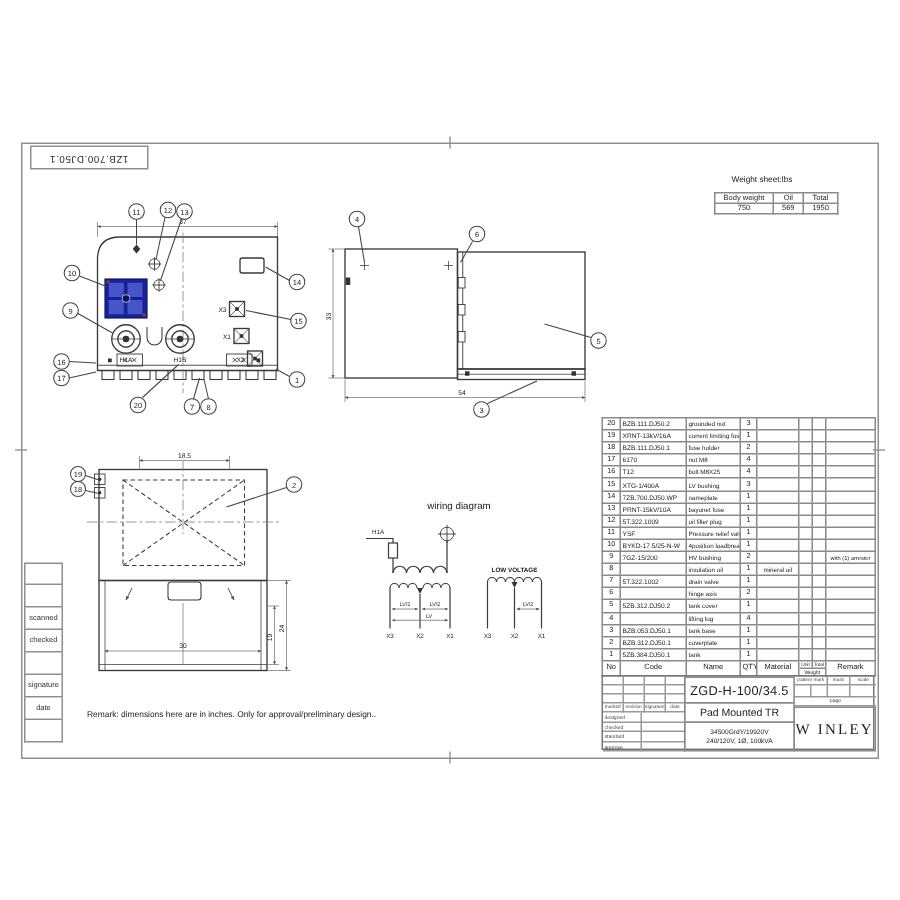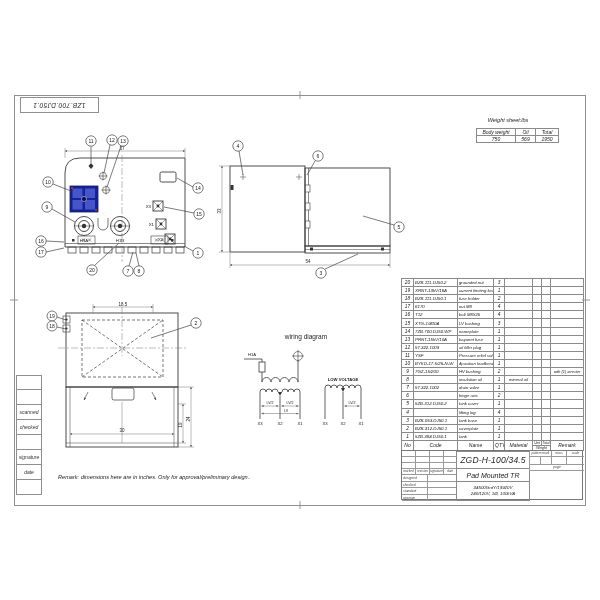--- a/index.html
+++ b/index.html
@@ -1,19 +1,19 @@
 <!DOCTYPE html>
 <html><head>
 <meta charset="utf-8">
 <style>
   html,body{margin:0;padding:0;background:#ffffff;}
   #page{position:relative;width:600px;height:600px;background:#ffffff;overflow:hidden;
         font-family:"Liberation Sans",sans-serif;color:#1c1c1c;}
   #drawing{position:absolute;left:0;top:0;}
-  .abs{position:absolute;font-style:italic;}
+  .abs{position:absolute;}
   
   #sheet-frame{left:14px;top:95px;width:570px;height:409px;border:1px solid #8f8f8f;}
   
   #docnum-box{left:20px;top:97px;width:77px;height:14px;border:1px solid #8f8f8f;
               display:flex;align-items:center;justify-content:center;}
   #docnum-box span{transform:rotate(180deg);font-size:6.5px;letter-spacing:.4px;color:#2a2a2a;}
   
   #weight-title{left:462px;top:117px;width:92px;text-align:center;font-size:5.5px;color:#222;}
   #weight-table{left:476px;top:128px;border-collapse:collapse;table-layout:fixed;}
   #weight-table td{border:1px solid #8a8a8a;font-size:5px;text-align:center;height:6px;
@@ -755,20 +755,21 @@
     <div>mass</div>
     <div>scale</div>
   </div>
   <div class="smallboxes">
     <div></div>
         <div></div>
         <div></div>
         <div></div>
   </div>
   <div id="tb-page">page</div>
+  <div class="cell" id="tb-brand">W INLEY</div>
 </div>
 
 <div class="abs" id="marginstrip">
   <div class="mcell"></div>
   <div class="mcell"></div>
   <div class="mcell">scanned</div>
   <div class="mcell">checked</div>
   <div class="mcell"></div>
   <div class="mcell">signature</div>
   <div class="mcell">date</div>

